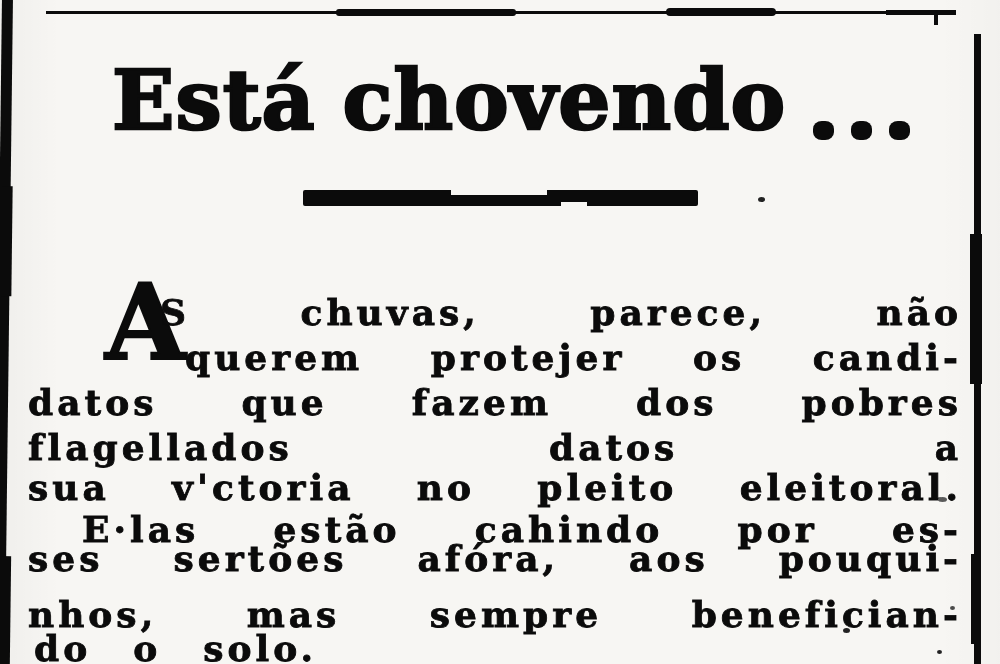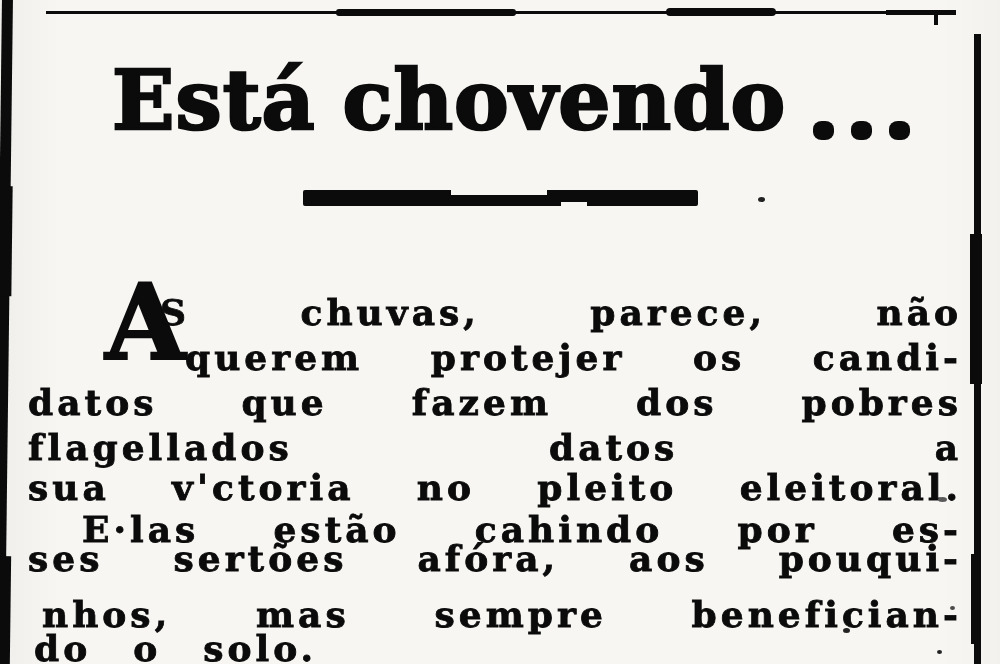--- a/index.html
+++ b/index.html
@@ -64,21 +64,21 @@
     -webkit-text-stroke:0.8px #0b0b0b;
     white-space:nowrap;
   }
   .l1{top:8px;left:132px;}
   .l2{top:53px;left:157px;}
   .l3{top:98px;}
   .l4{top:143px;gap:48px;}
   .l5{top:183px;}
   .l6{top:225px;padding-left:54px;gap:28px;}
   .l7{top:254px;text-align:right;}
-  .l8{top:310px;margin-left:14px;}
+  .l8{top:310px;}
   .l9{top:344px;justify-content:flex-start;gap:42px;left:6px;}
   
   .speck{position:absolute;background:#222;border-radius:50%;}
   .sp1{left:758px;top:197px;width:7px;height:5px;}
   .sp2{left:938px;top:497px;width:9px;height:5px;background:#5a5a5a;}
   .sp3{left:843px;top:628px;width:7px;height:5px;}
   .sp4{left:950px;top:606px;width:5px;height:4px;background:#4a4a4a;}
   .sp5{left:937px;top:650px;width:5px;height:4px;}
 </style>
 </head>

